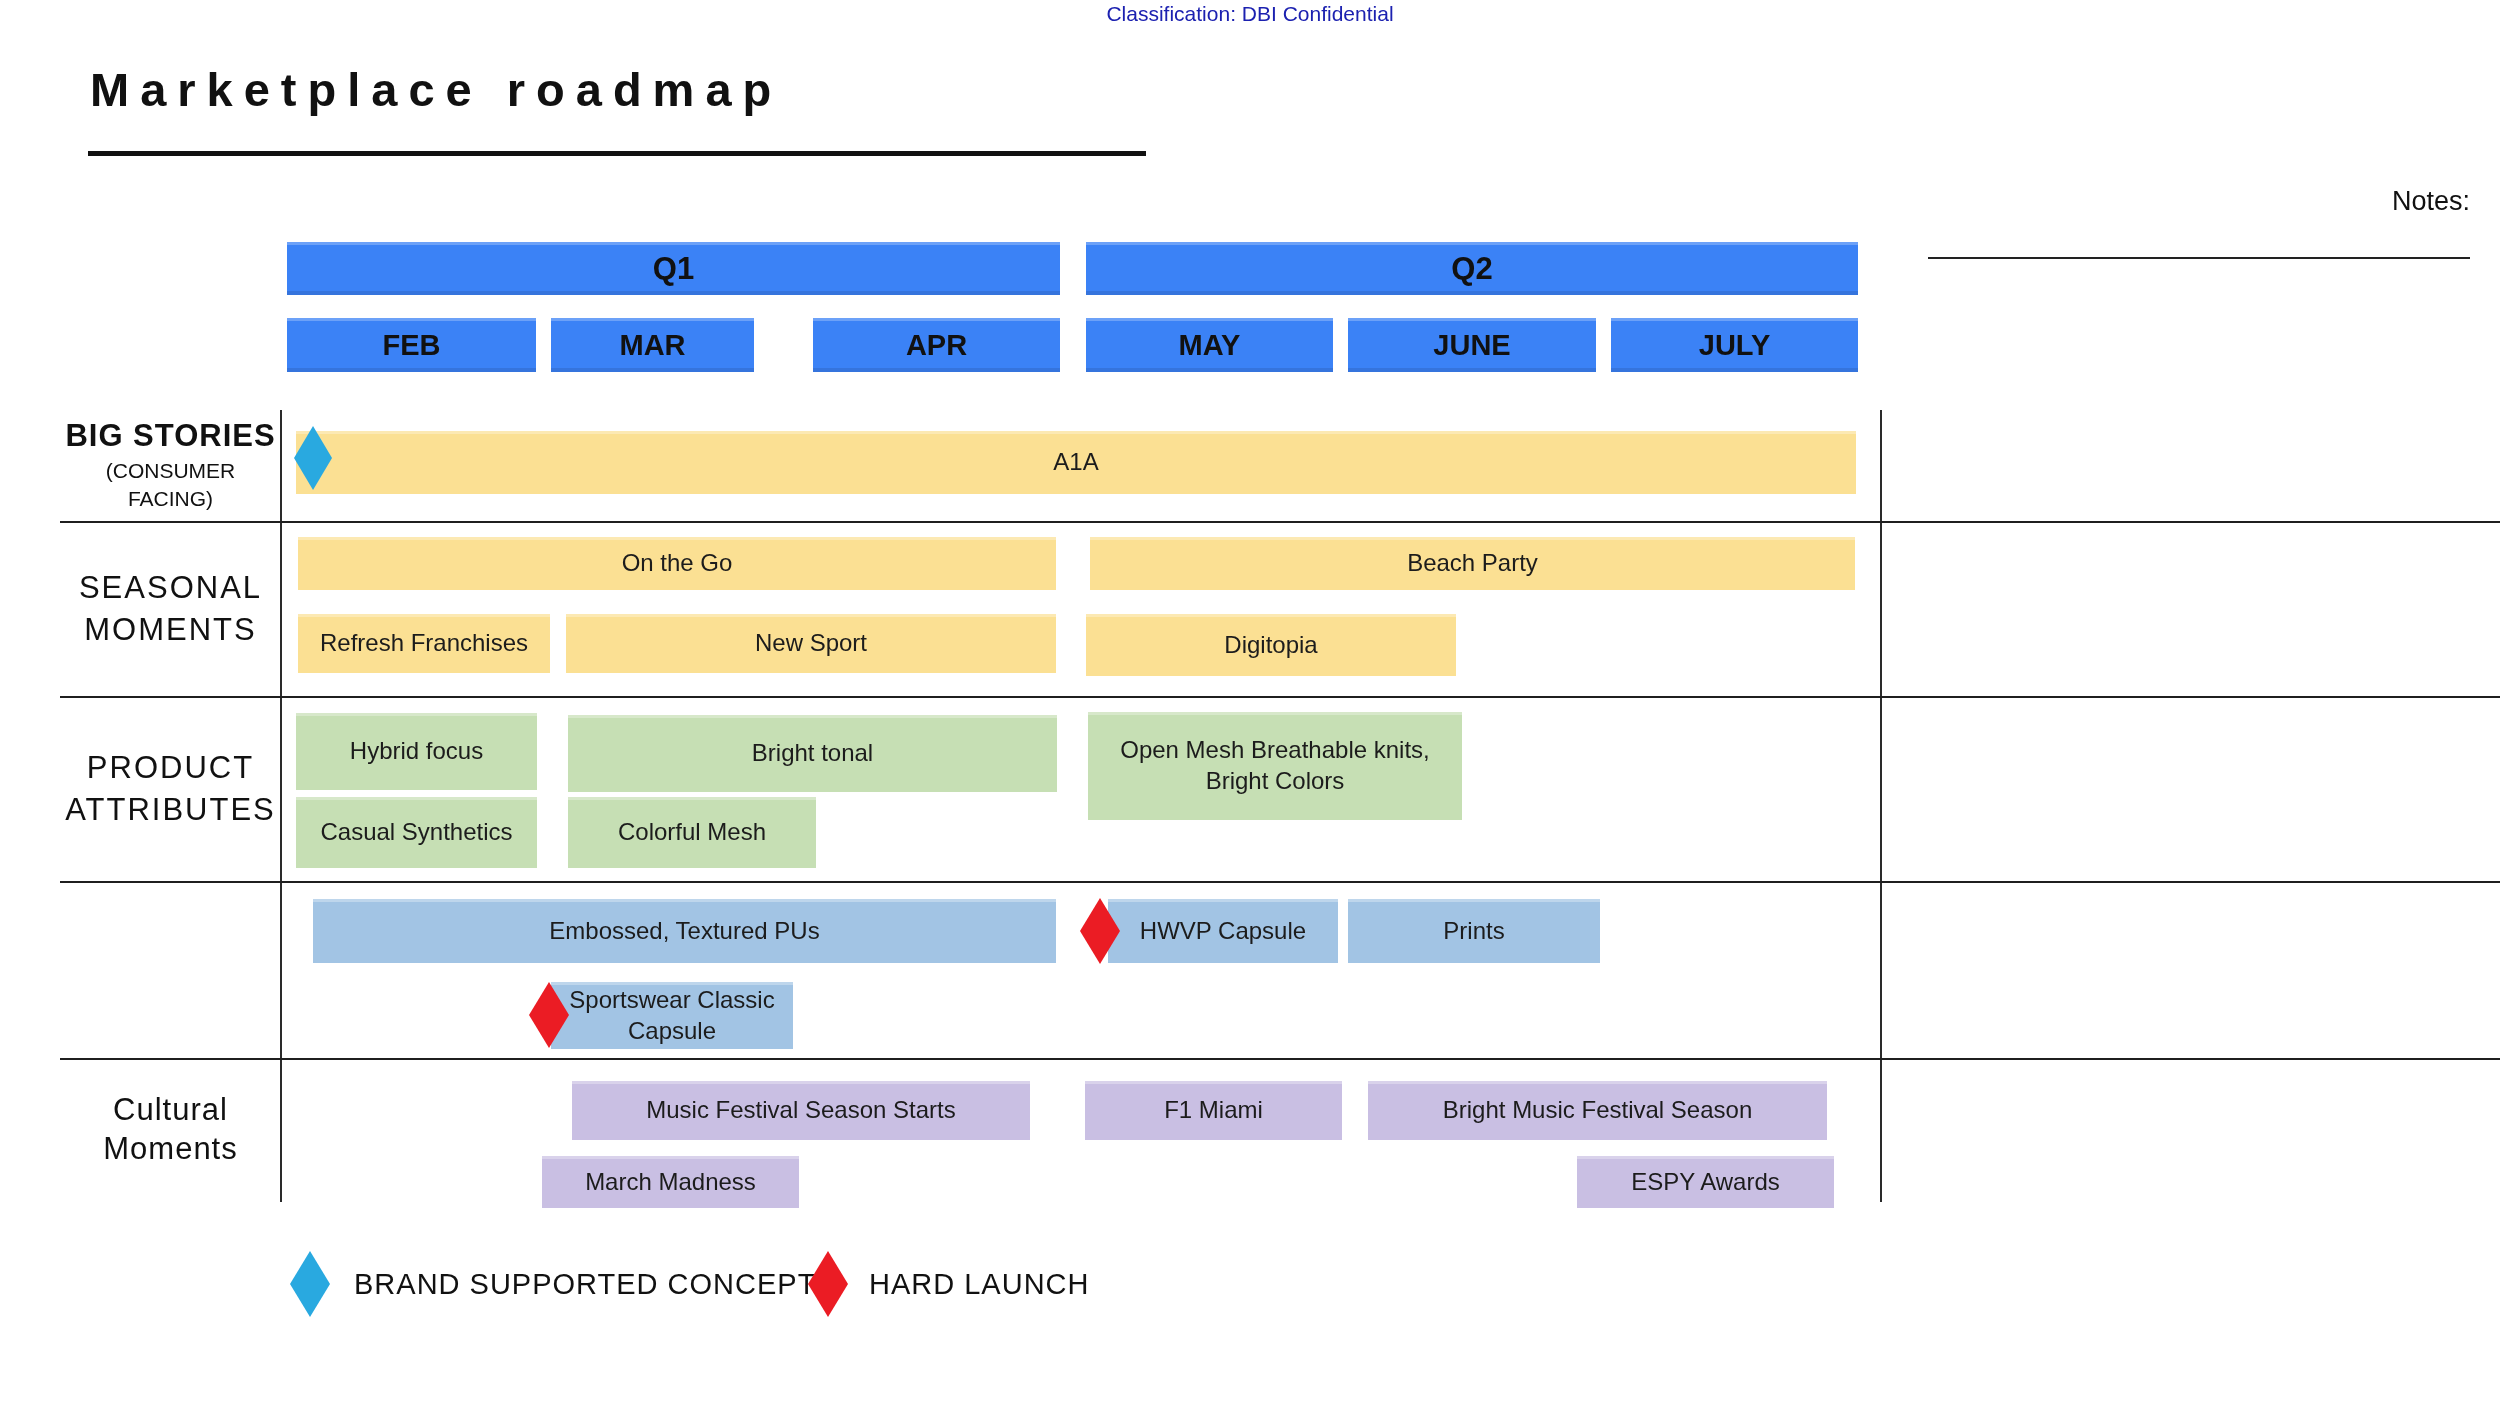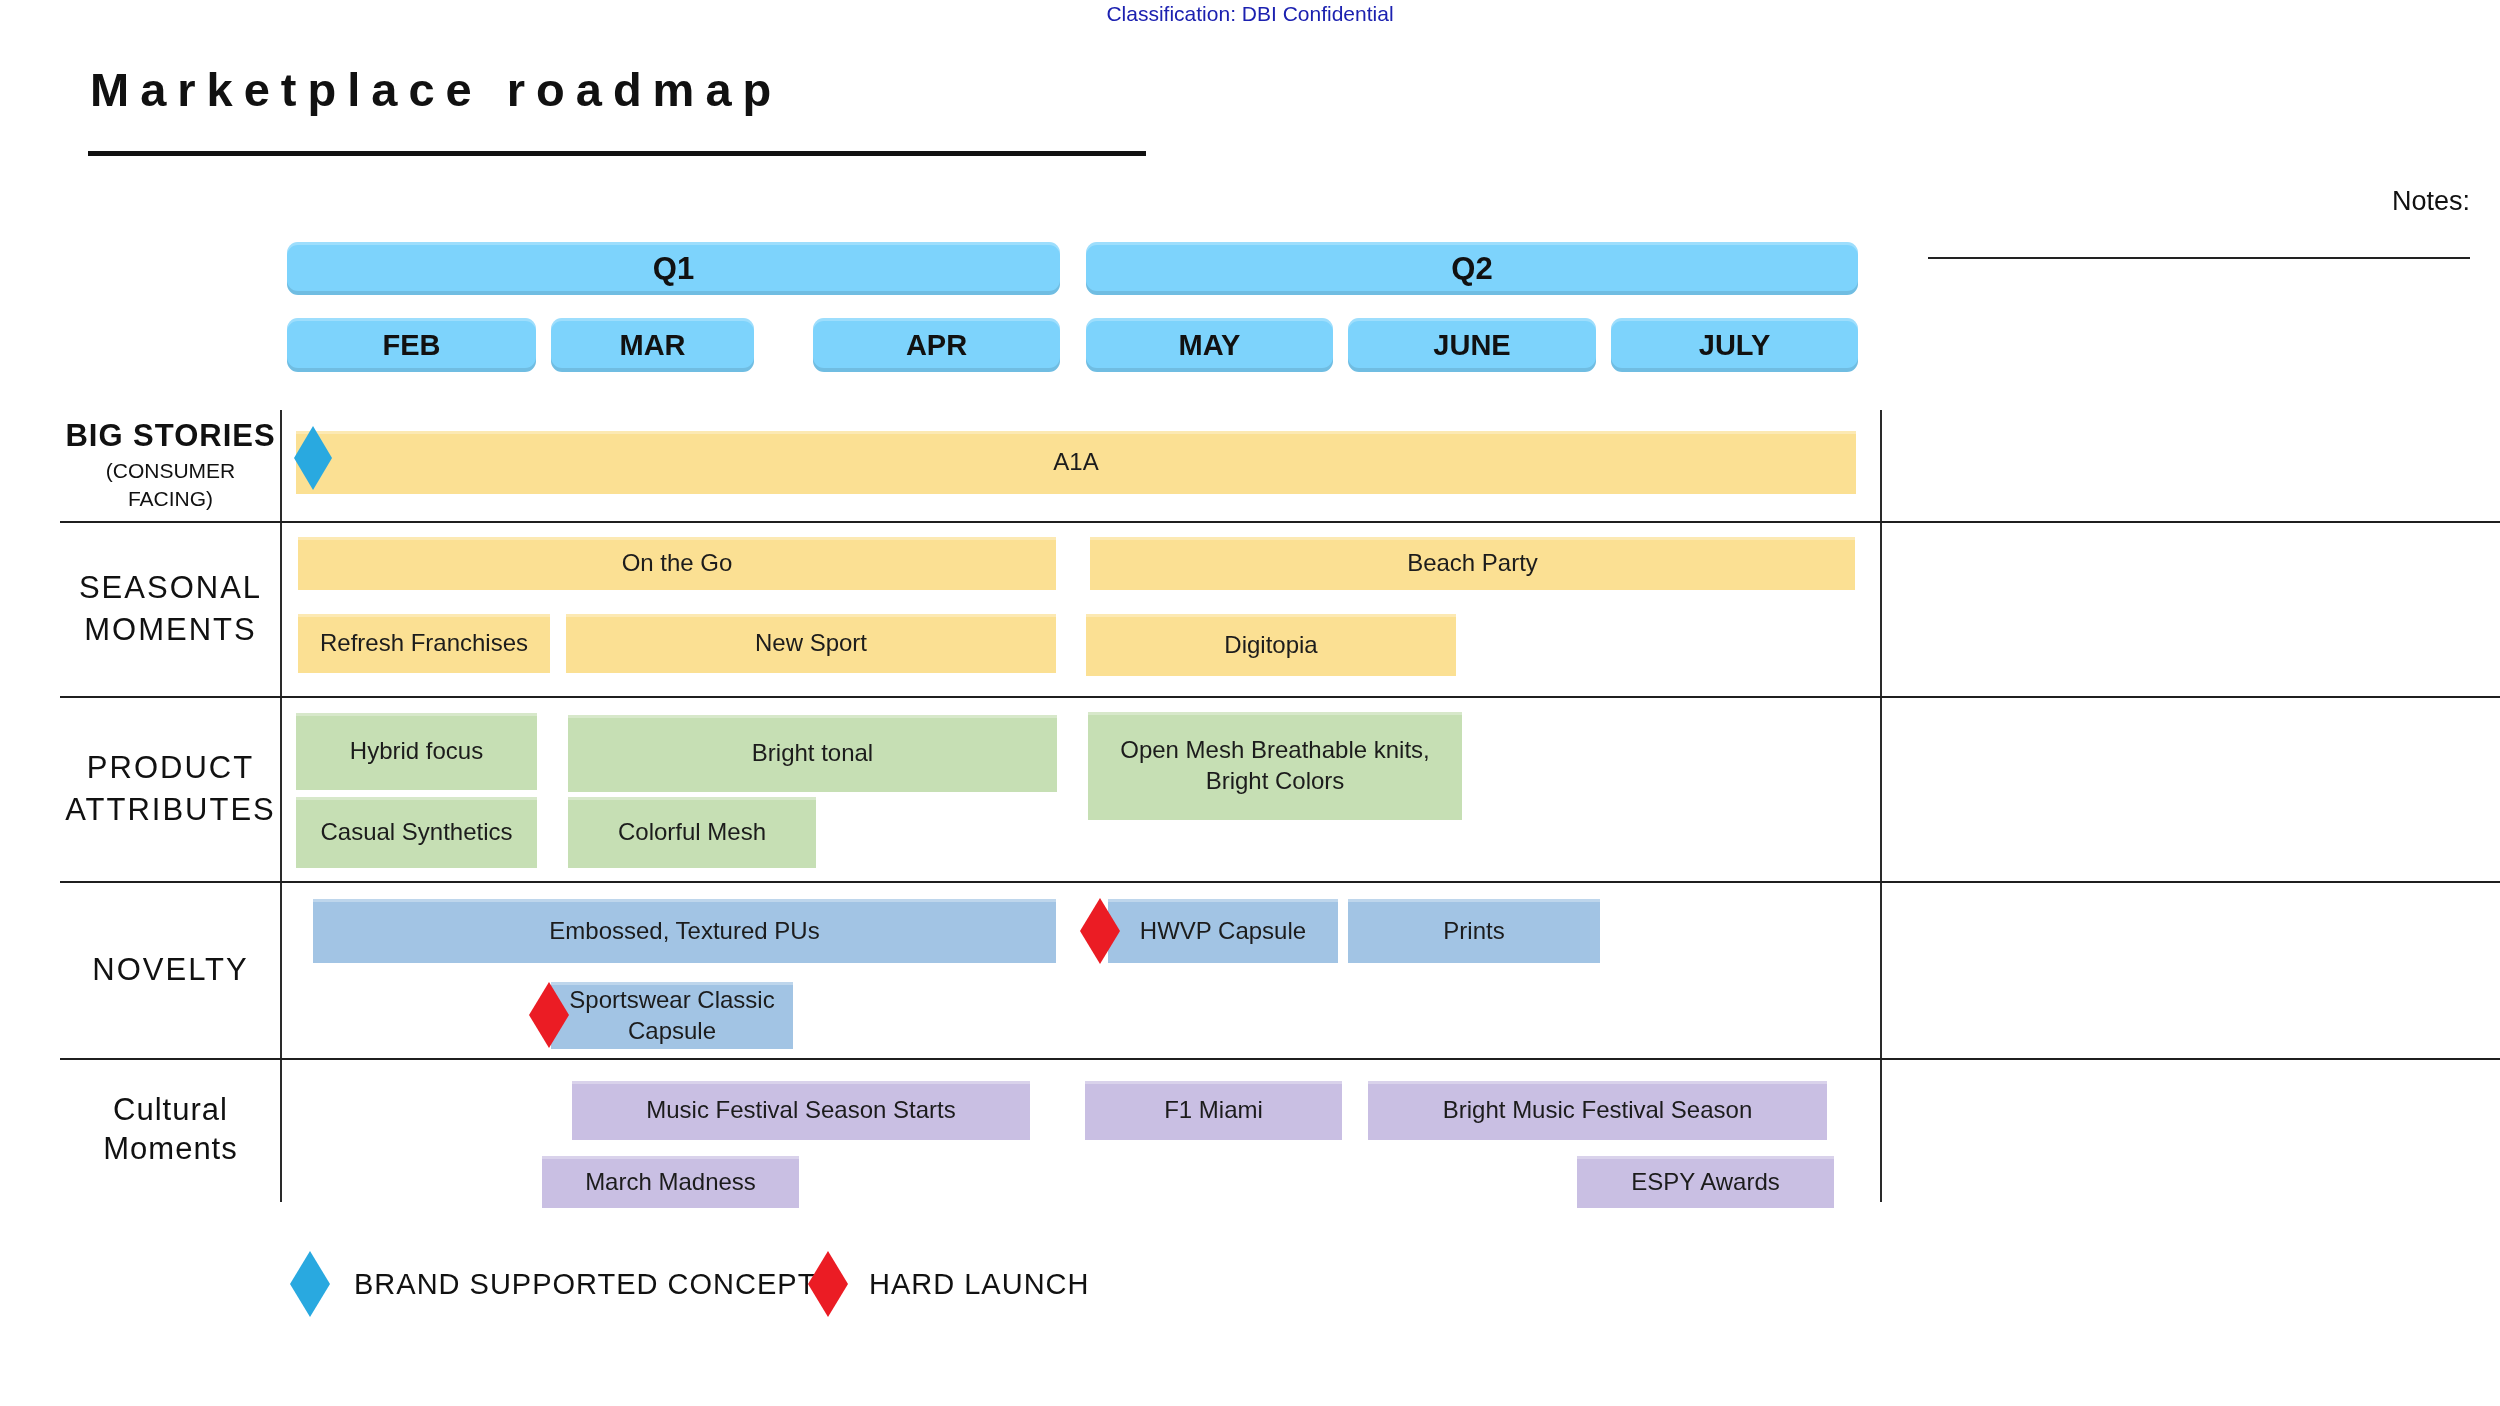--- a/index.html
+++ b/index.html
@@ -10,22 +10,22 @@
 
   .classification{left:0;top:2px;width:2500px;text-align:center;
     font-size:21px;color:#1c21b0;}
 
   .title{left:90px;top:62px;font-size:47px;font-weight:bold;letter-spacing:11px;color:#111;}
   .title-rule{left:88px;top:151px;width:1058px;height:5px;background:#111;}
 
   .notes-wrap{left:1928px;top:186px;width:542px;text-align:right;font-size:27px;color:#111;}
   .notes-rule{left:1928px;top:257px;width:542px;height:2px;background:#222;}
 
-  .hdr{background:#7dd3fc;display:flex;align-items:center;justify-content:center;
-    font-weight:bold;color:#111;box-shadow:inset 0 -4px 0 rgba(0,0,0,0.10), inset 0 3px 0 rgba(255,255,255,0.25);border-radius:11px;}
+  .hdr{background:#3b82f6;display:flex;align-items:center;justify-content:center;
+    font-weight:bold;color:#111;box-shadow:inset 0 -4px 0 rgba(0,0,0,0.10), inset 0 3px 0 rgba(255,255,255,0.25);}
   .hdr.q{font-size:31px;}
   .hdr.m{font-size:29px;}
 
   .vline{width:2px;background:#2a2a2a;}
   .hline{height:2px;background:#1f1f1f;}
 
   .rowlabel{left:60px;width:221px;display:flex;flex-direction:column;align-items:center;
     justify-content:center;text-align:center;color:#111;}
   .rowlabel .big{font-size:31px;letter-spacing:1px;line-height:1.25;}
   .rowlabel .caps{font-size:31px;letter-spacing:2px;line-height:1.35;}
@@ -80,23 +80,20 @@
     <div class="sub">(CONSUMER</div>
     <div class="sub">FACING)</div>
   </div>
   <div class="abs rowlabel" style="top:521px;height:175px;">
     <div class="caps">SEASONAL</div>
     <div class="caps">MOMENTS</div>
   </div>
   <div class="abs rowlabel" style="top:696px;height:185px;">
     <div class="caps">PRODUCT</div>
     <div class="caps">ATTRIBUTES</div>
-  </div>
-  <div class="abs rowlabel" style="top:881px;height:177px;">
-    <div class="caps">NOVELTY</div>
   </div>
   <div class="abs rowlabel" style="top:1058px;height:144px;">
     <div class="big">Cultural</div>
     <div class="big">Moments</div>
   </div>
 
   <div class="abs bar yellow" style="left:296px;top:431px;width:1560px;height:63px;">
     <span>A1A</span>
   </div>
   <div class="abs diamond brand" style="left:294px;top:426px;width:38px;height:64px;"></div>

